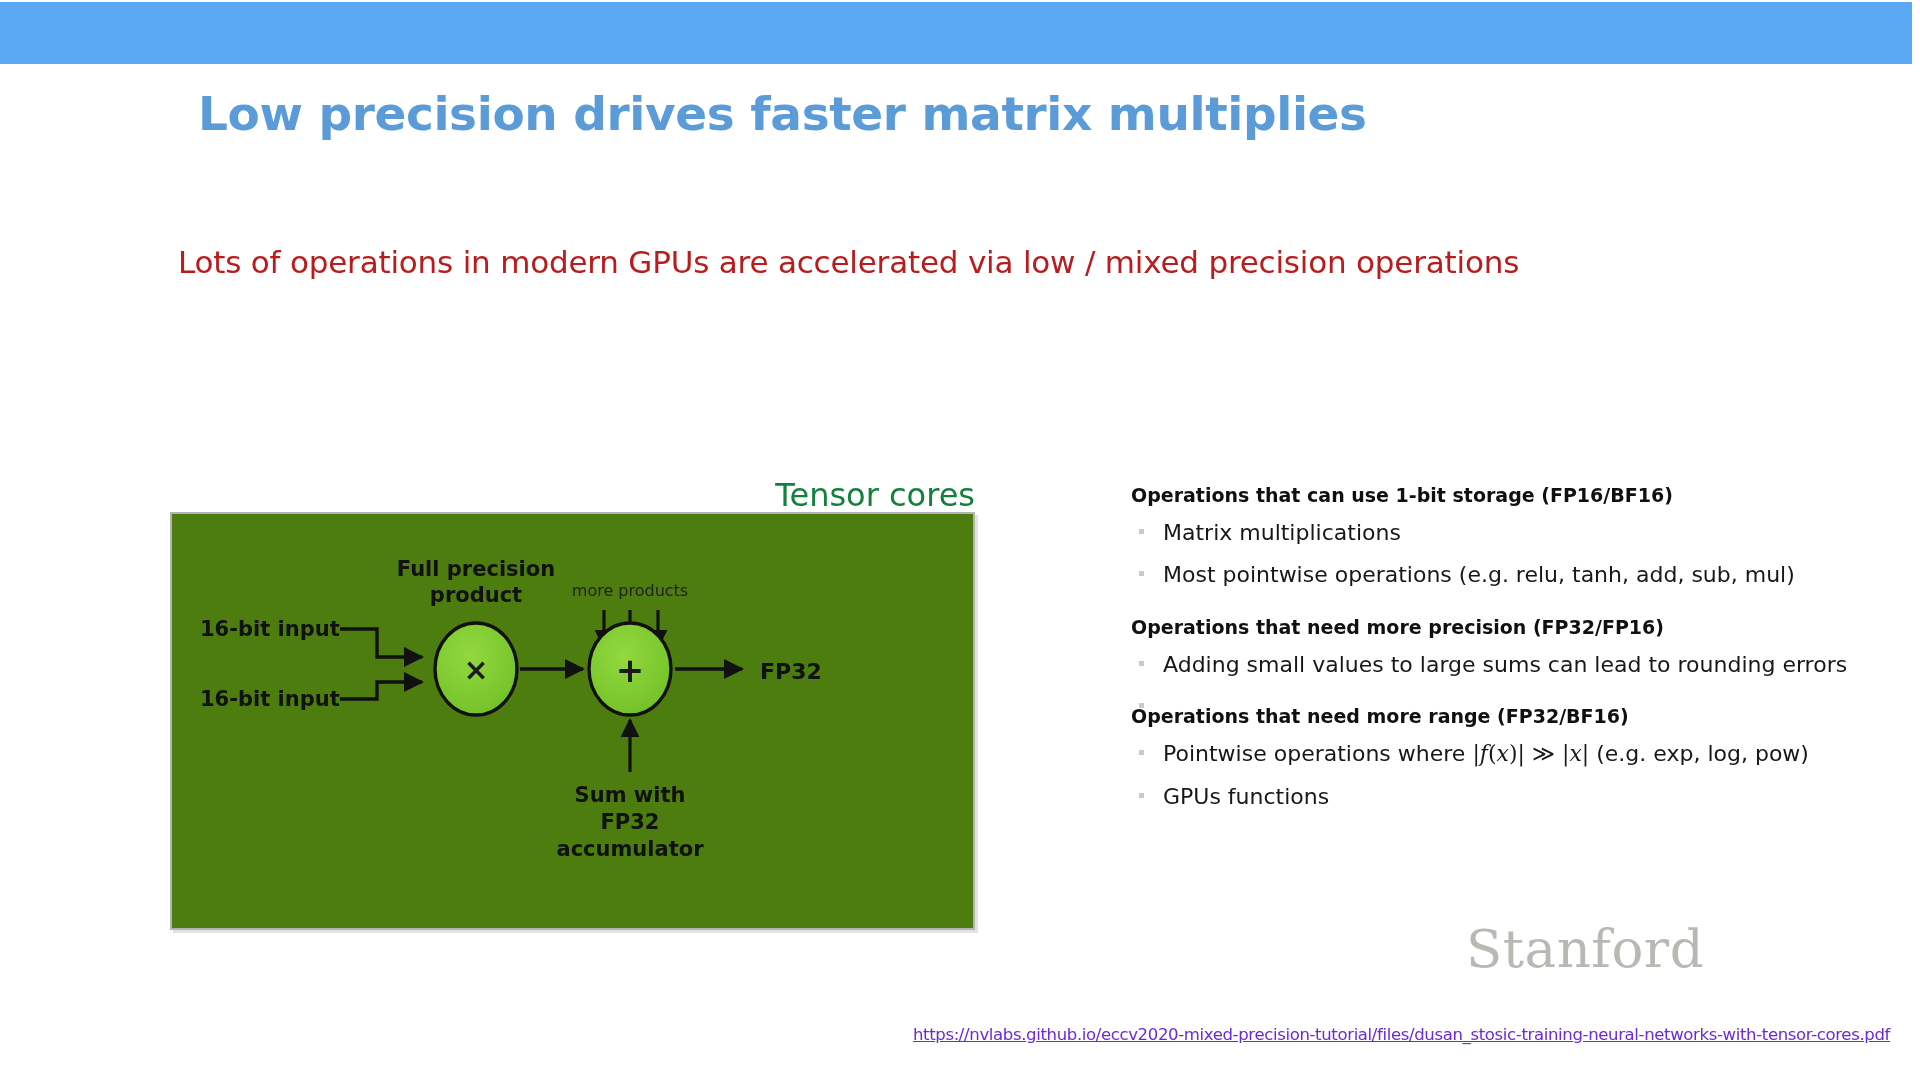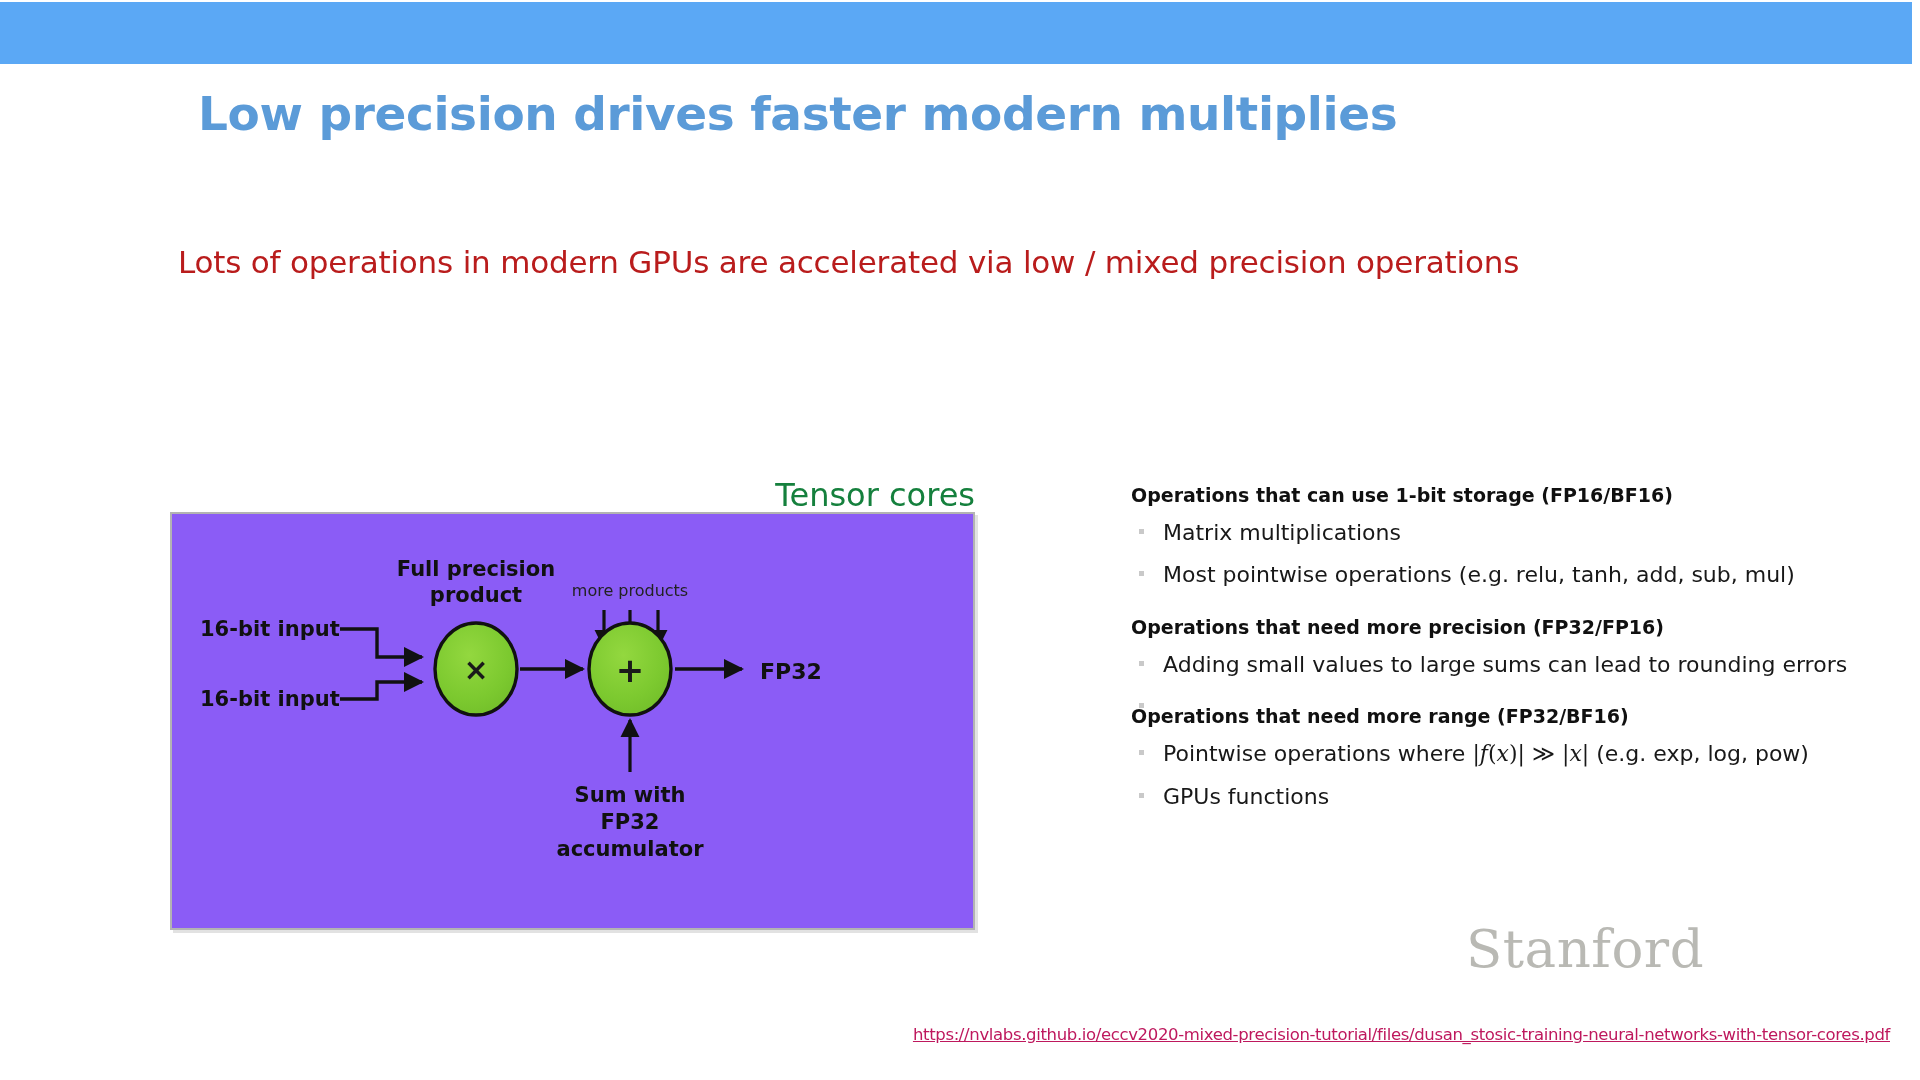--- a/index.html
+++ b/index.html
@@ -62,21 +62,21 @@
     font-family: "DejaVu Sans", sans-serif;
     font-size: 32px;
     color: #15803d;
   }
   #tensor-core-figure {
     position: absolute;
     left: 170px;
     top: 512px;
     width: 805px;
     height: 418px;
-    background: #8b5cf6;
+    background: #4d7c0f;
     border: 2px solid #b3b3b3;
     box-shadow: 3px 3px 0 0 #e2e2e2;
     box-sizing: border-box;
   }
   #figure-svg { display: block; }
 
   
   #bullet-column {
     position: absolute;
     left: 1131px;
@@ -128,31 +128,31 @@
 
   
   #source-url {
     position: absolute;
     left: 0;
     top: 1025px;
     width: 1890px;
     text-align: right;
     font-family: "DejaVu Sans", sans-serif;
     font-size: 16.5px;
-    color: #be185d;
+    color: #6d28d9;
     letter-spacing: -0.35px;
     cursor: pointer;
   }
 </style>
 </head>
 <body>
 
 <div id="top-bar"></div>
 
-<div id="slide-title">Low precision drives faster modern multiplies</div>
+<div id="slide-title">Low precision drives faster matrix multiplies</div>
 
 <div id="slide-subtitle">Lots of operations in modern GPUs are accelerated via low / mixed precision operations</div>
 
 <div id="diagram-heading">Tensor cores</div>
 
 <div id="tensor-core-figure">
   <svg id="figure-svg" width="801" height="414" viewBox="0 0 801 414">
     <defs>
       <marker id="arrow" viewBox="0 0 10 10" refX="9" refY="5" markerWidth="6" markerHeight="6" orient="auto-start-reverse">
         <path d="M 0 0 L 10 5 L 0 10 z" fill="#111111"></path>

